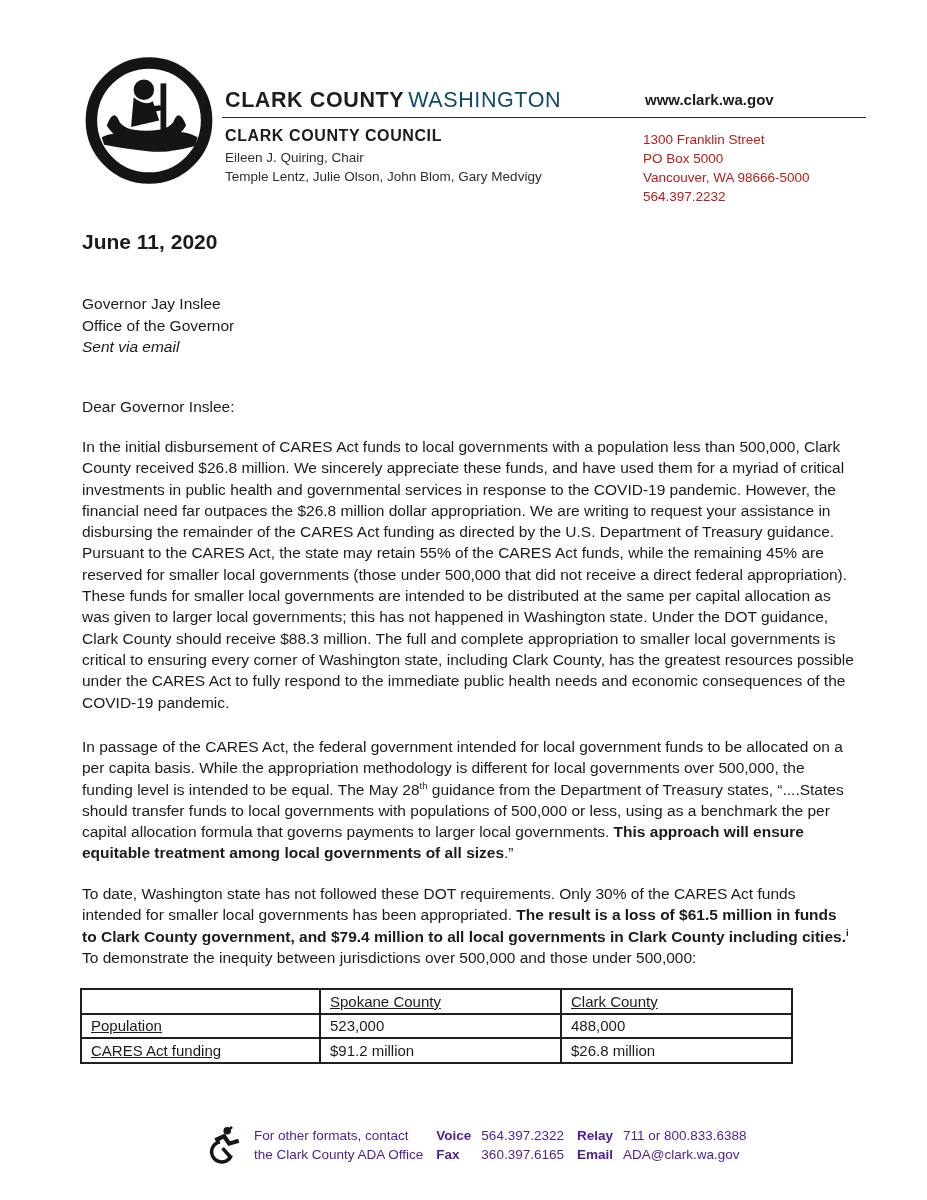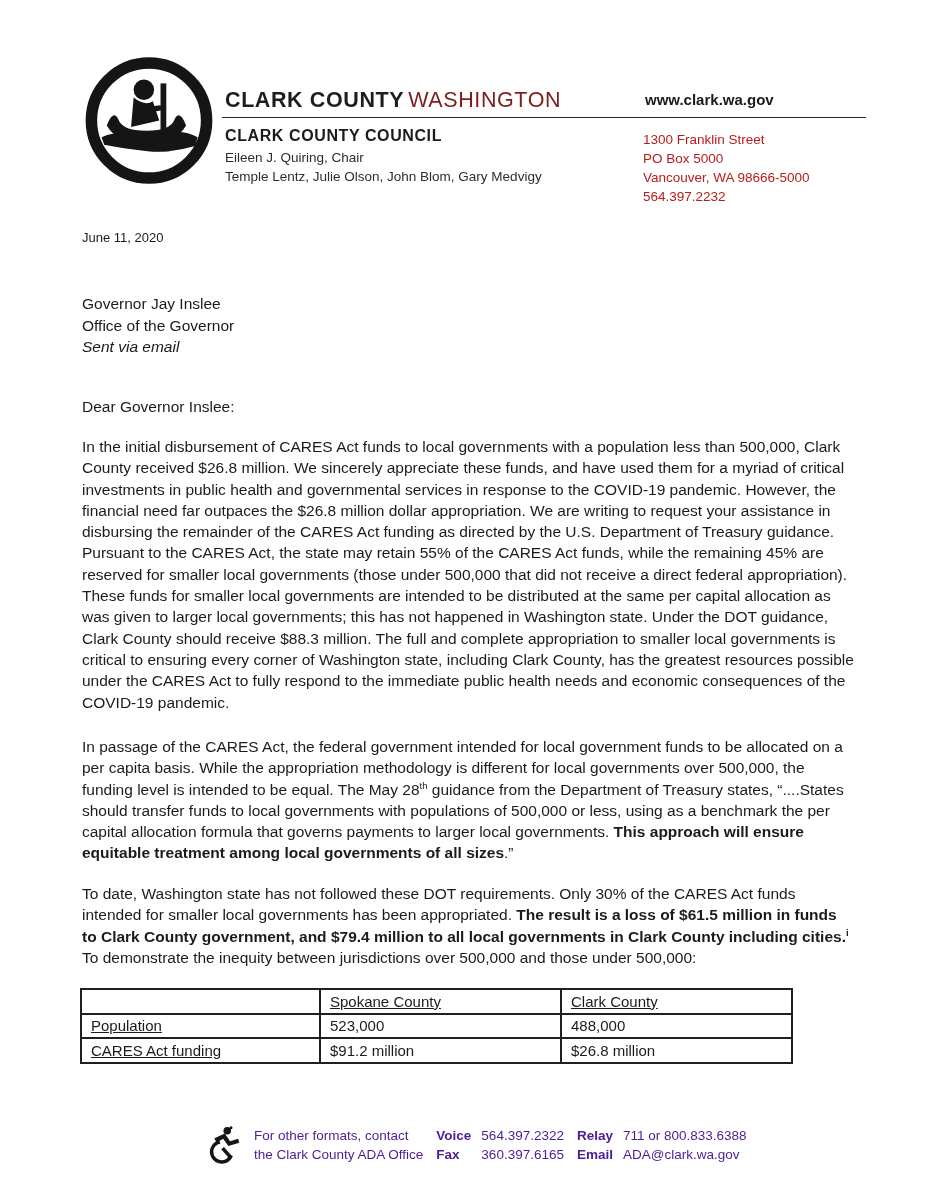--- a/index.html
+++ b/index.html
@@ -6,30 +6,30 @@
   .page {
     position:relative; width:927px; height:1200px; margin:0 auto;
     background:#ffffff; color:#1b1b1b; overflow:hidden;
     font-family:"Liberation Sans", sans-serif;
   }
 
   
   .logo { position:absolute; left:85px; top:56px; width:128px; height:129px; }
   .brand { position:absolute; left:225px; top:88px; font-size:21.5px; letter-spacing:0.6px; white-space:nowrap; }
   .brand .bold { font-weight:700; color:#1d1d1d; }
-  .brand .light { font-weight:400; color:#7f1d1d; margin-left:4px;text-align:center; }
+  .brand .light { font-weight:400; color:#0c4a6e; margin-left:4px;text-align:center; }
   .website { position:absolute; left:645px; top:91px; font-size:15px; font-weight:700; }
   .lh-rule { position:absolute; left:222px; top:117px; width:644px; height:0; border-top:1.6px solid #2a2a2a; }
   .council { position:absolute; left:225px; top:127px; font-size:16px; font-weight:700; letter-spacing:0.6px; }
   .chair { position:absolute; left:225px; top:150px; font-size:13.5px; color:#2d2d2d; }
   .members { position:absolute; left:225px; top:169px; font-size:13.5px; color:#2d2d2d; }
   .address { position:absolute; left:643px; top:130px; font-size:13.5px; line-height:19px; color:#b91c1c; }
 
   
-  .date { position:absolute; left:82px; top:230px; font-size:13px; }
+  .date { position:absolute; left:82px; top:230px; font-size:21px;font-weight:bold; }
   .recipient { position:absolute; left:82px; top:293px; font-size:15.5px; line-height:21.5px; }
   .delivery-note { font-style:italic; }
   .salutation { position:absolute; left:82px; top:398px; font-size:15.5px; }
   .para { position:absolute; left:82px; width:772px; font-size:15.5px; line-height:21.3px; text-align:left; }
   #p1 { top:436px; }
   #p2 { top:736px; }
   #p3 { top:883px; }
   .para sup { font-size:62%; vertical-align:super; line-height:0; }
 
   

